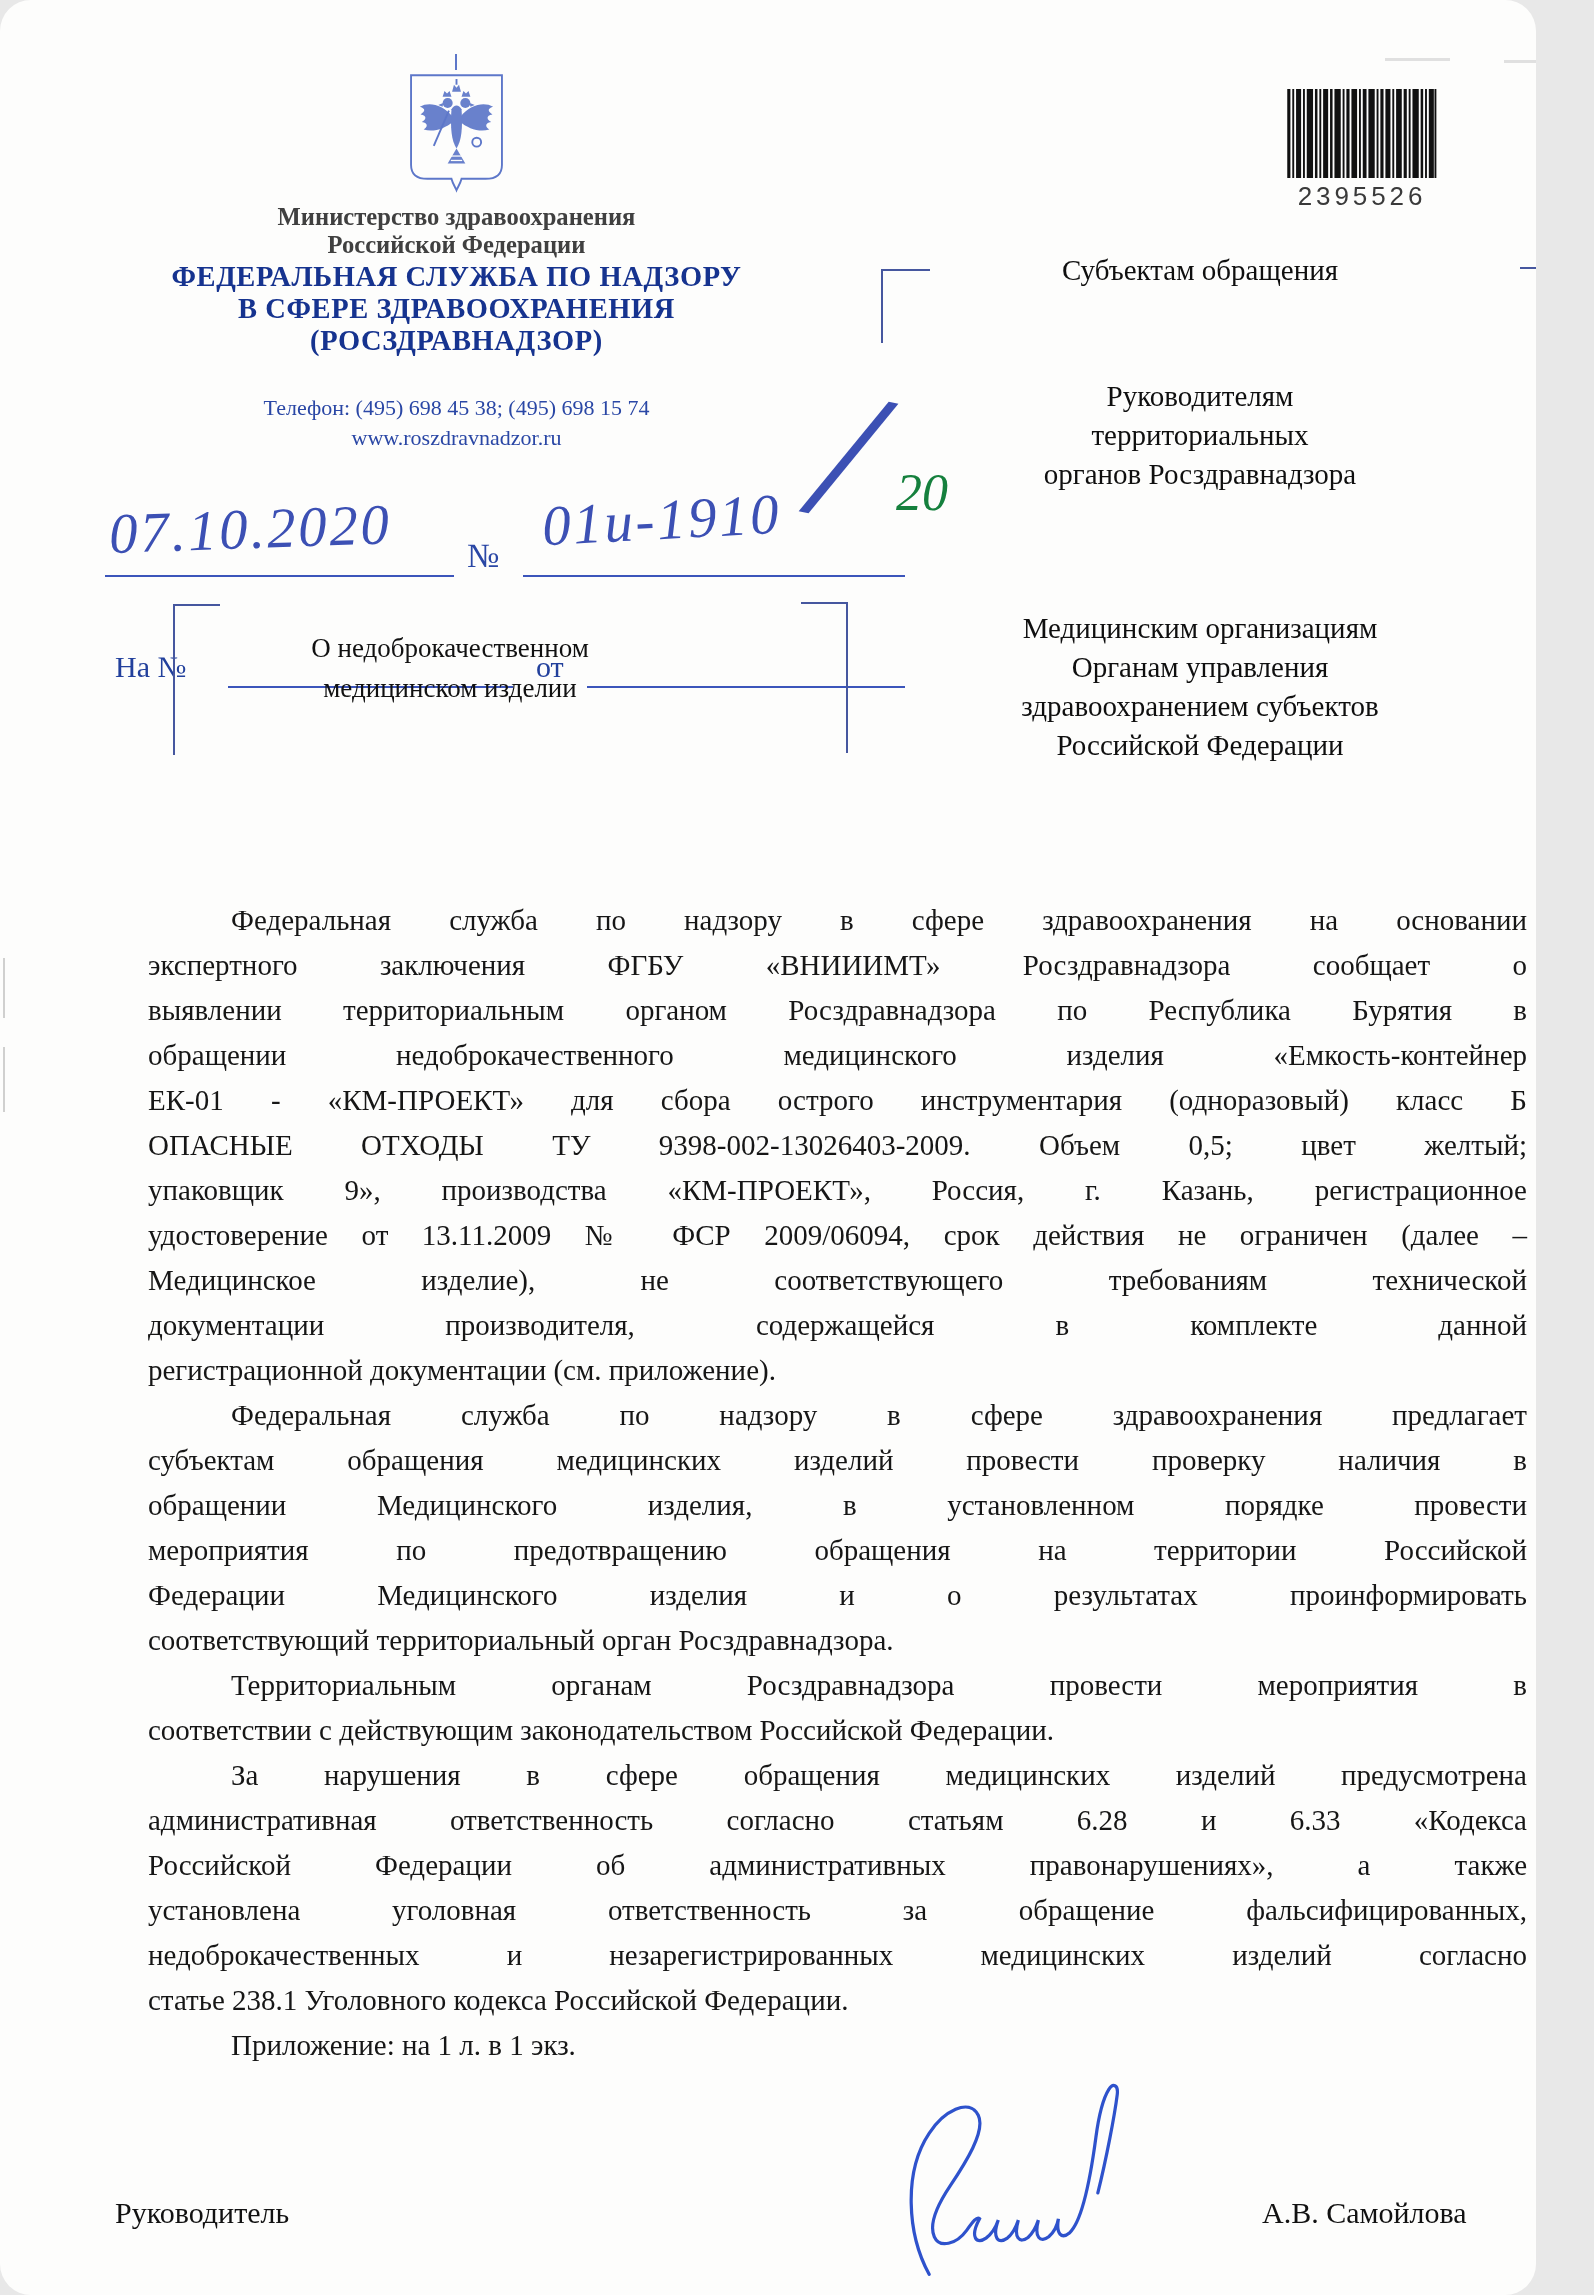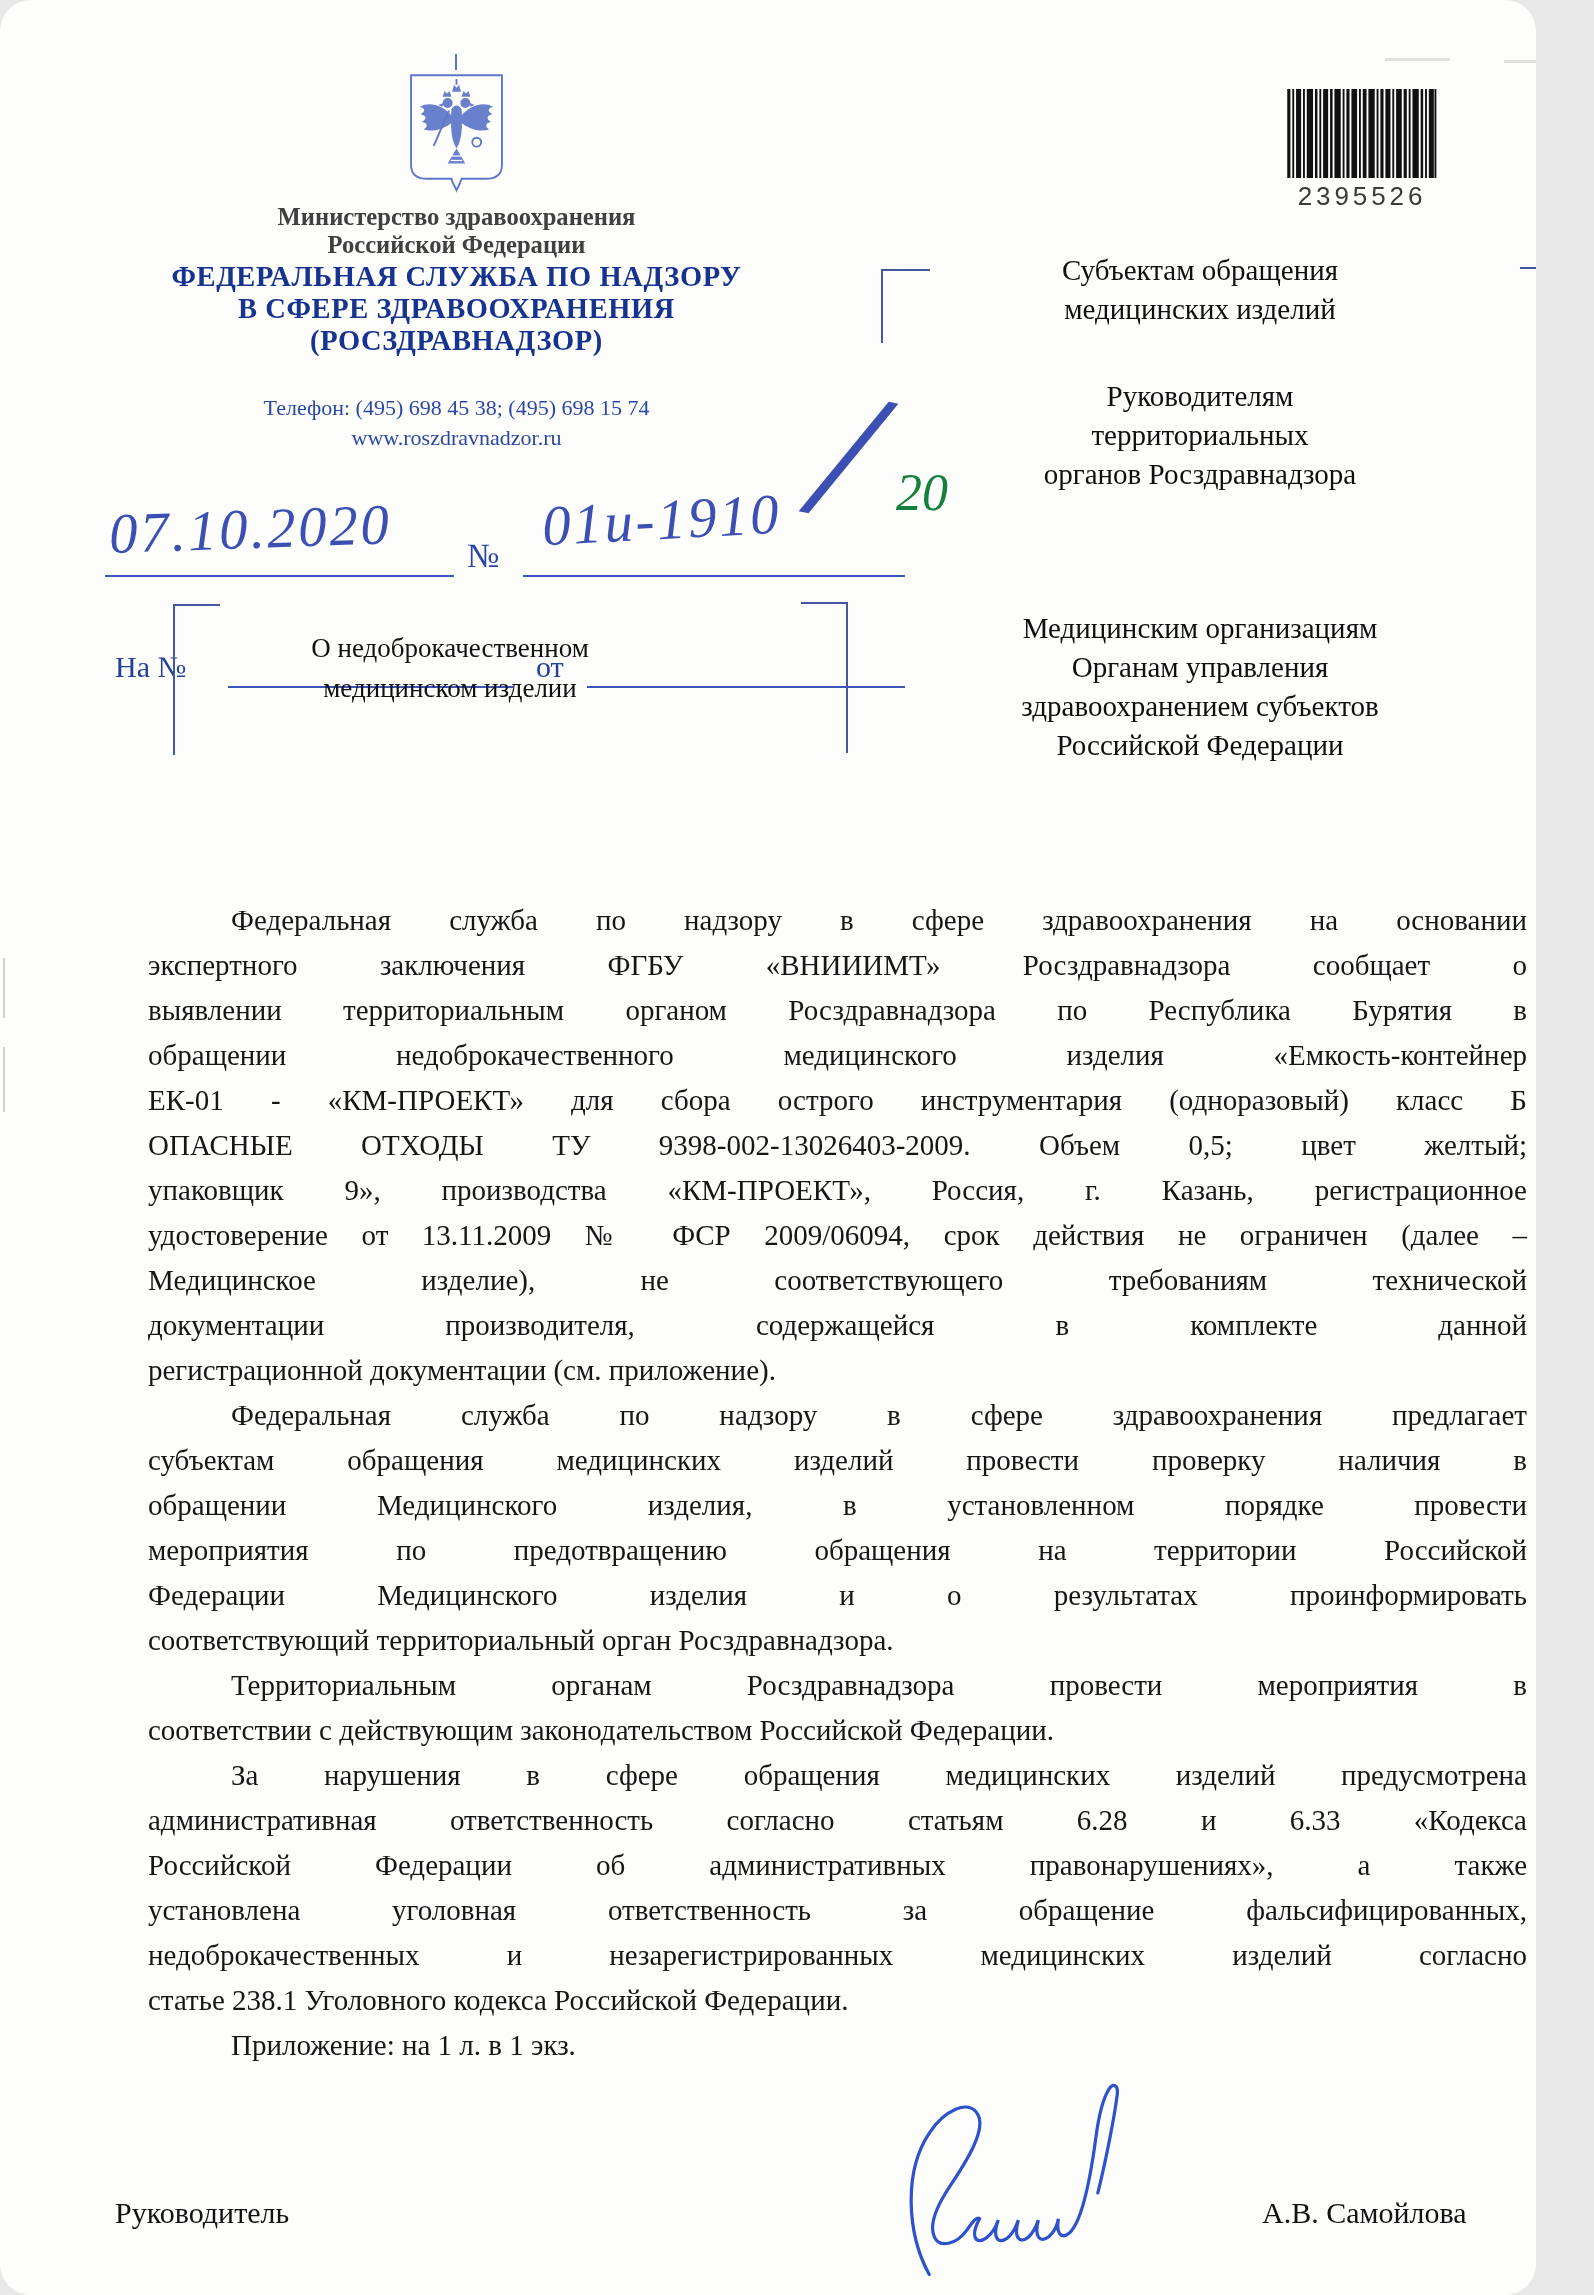--- a/index.html
+++ b/index.html
@@ -182,21 +182,20 @@
   <div class="abs subject">
     <div>О недоброкачественном</div>
     <div>медицинском изделии</div>
   </div>
 
   <div class="abs corner c-addr-tl"></div>
   <div class="abs corner c-addr-tr"></div>
 
   <div class="abs addr addr1">
     <div>Субъектам обращения</div>
-    <div>медицинских изделий</div>
   </div>
   <div class="abs addr addr2">
     <div>Руководителям</div>
     <div>территориальных</div>
     <div>органов Росздравнадзора</div>
   </div>
   <div class="abs addr addr3">
     <div>Медицинским организациям</div>
   </div>
   <div class="abs addr addr4">

